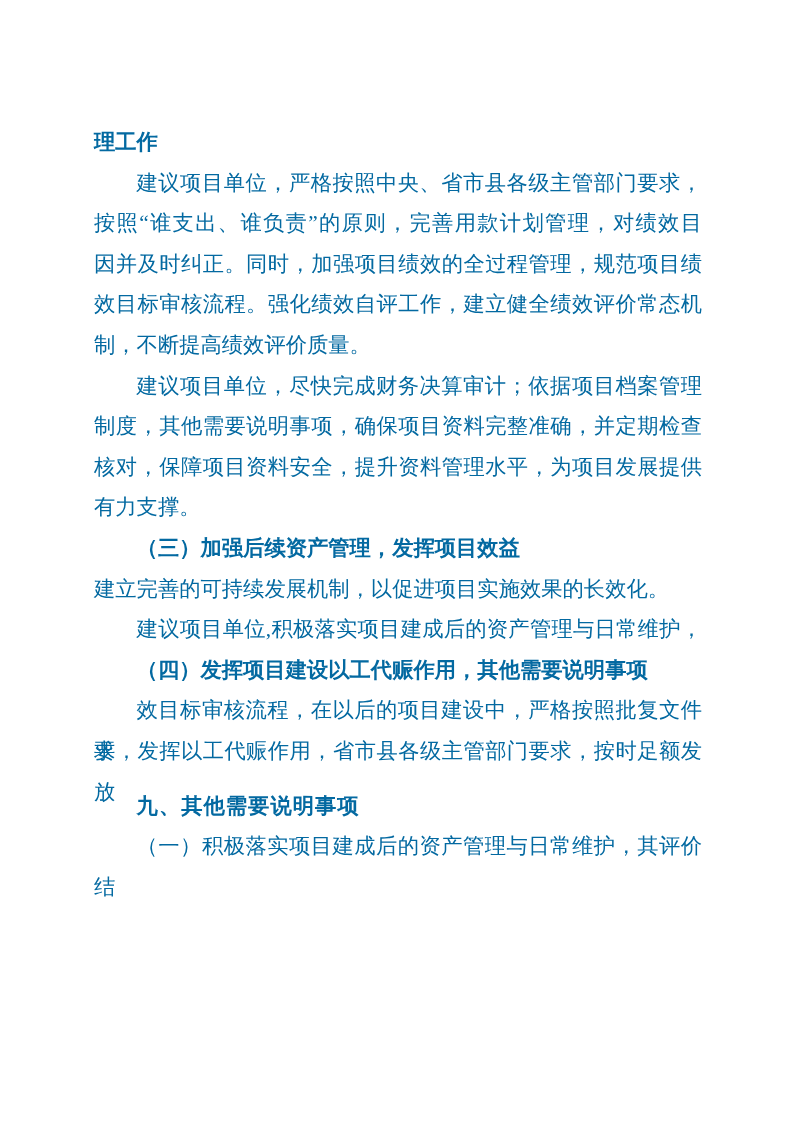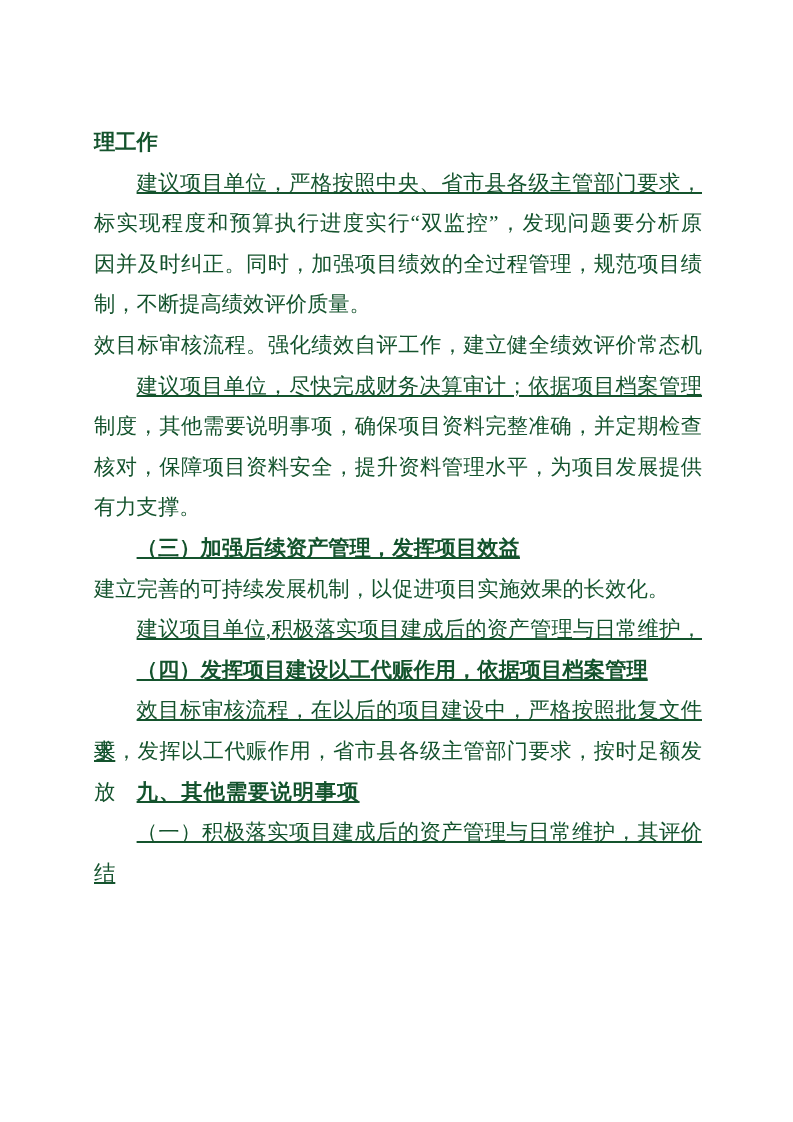--- a/index.html
+++ b/index.html
@@ -7,21 +7,21 @@
     padding: 0;
     background: #ffffff;
   }
   .page {
     position: relative;
     width: 793px;
     height: 1122px;
     background: #ffffff;
     overflow: hidden;
     font-family: "Liberation Serif", "DejaVu Serif", serif;
-    color: #14532d;
+    color: #0369a1;
   }
   .content {
     position: absolute;
     top: 122px;
     left: 94px;
     width: 608px;
   }
   .ln {
     height: 40.6px;
     line-height: 40.6px;
@@ -29,48 +29,48 @@
     white-space: nowrap;
     text-align: left;
   }
   .ln.j {
     white-space: normal;
     text-align: justify;
     text-align-last: justify;
   }
   .ln.ind {
     text-indent: 2em;
-    text-decoration: underline;
   }
   .ln.bold {
     font-weight: 700;
   }
   .ln.hei {
     font-family: "Liberation Sans", "DejaVu Sans", sans-serif;
     font-weight: 600;
     letter-spacing: 1px;
+    margin-top: 14px;
   }
 </style>
 </head>
 <body>
 
 <div class="page">
   <div class="content">
     <div class="ln bold">理工作</div>
     <div class="ln ind j">建议项目单位，严格按照中央、省市县各级主管部门要求，</div>
-    <div class="ln j">标实现程度和预算执行进度实行“双监控”，发现问题要分析原</div>
+    <div class="ln j">按照“谁支出、谁负责”的原则，完善用款计划管理，对绩效目</div>
     <div class="ln j">因并及时纠正。同时，加强项目绩效的全过程管理，规范项目绩</div>
+    <div class="ln j">效目标审核流程。强化绩效自评工作，建立健全绩效评价常态机</div>
     <div class="ln">制，不断提高绩效评价质量。</div>
-    <div class="ln j">效目标审核流程。强化绩效自评工作，建立健全绩效评价常态机</div>
     <div class="ln ind j">建议项目单位，尽快完成财务决算审计；依据项目档案管理</div>
     <div class="ln j">制度，其他需要说明事项，确保项目资料完整准确，并定期检查</div>
     <div class="ln j">核对，保障项目资料安全，提升资料管理水平，为项目发展提供</div>
     <div class="ln">有力支撑。</div>
     <div class="ln ind bold">（三）加强后续资产管理，发挥项目效益</div>
     <div class="ln">建立完善的可持续发展机制，以促进项目实施效果的长效化。</div>
     <div class="ln ind j">建议项目单位,积极落实项目建成后的资产管理与日常维护，</div>
-    <div class="ln ind bold">（四）发挥项目建设以工代赈作用，依据项目档案管理</div>
+    <div class="ln ind bold">（四）发挥项目建设以工代赈作用，其他需要说明事项</div>
     <div class="ln ind j">效目标审核流程，在以后的项目建设中，严格按照批复文件要</div>
     <div class="ln j">求，发挥以工代赈作用，省市县各级主管部门要求，按时足额发放</div>
     <div class="ln ind hei">九、其他需要说明事项</div>
     <div class="ln ind j">（一）积极落实项目建成后的资产管理与日常维护，其评价结</div>
   </div>
 </div>
 
 </body></html>

